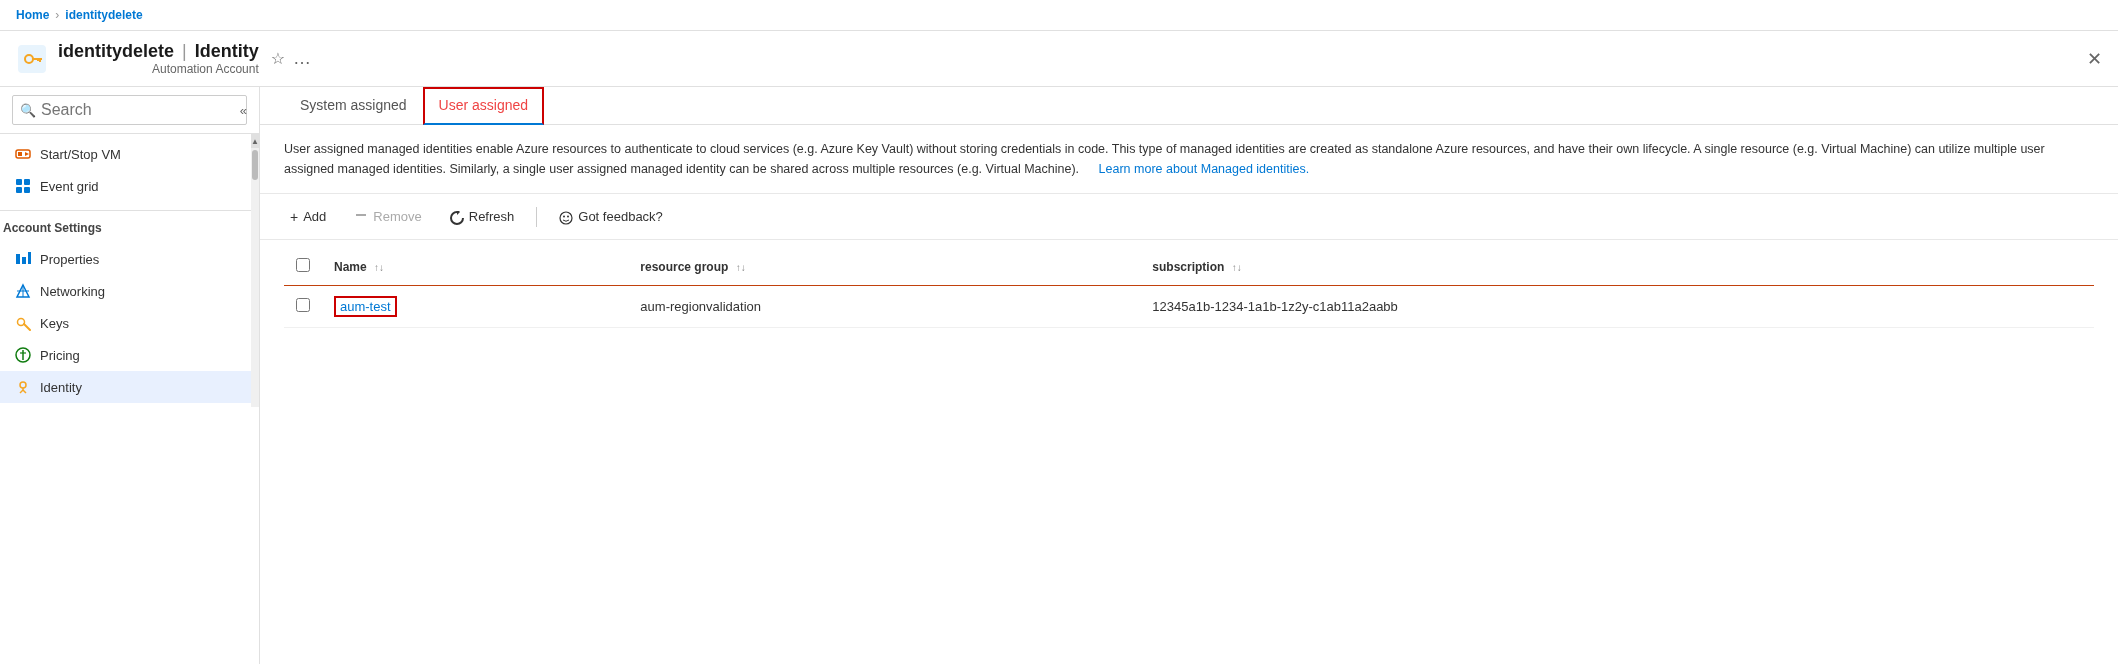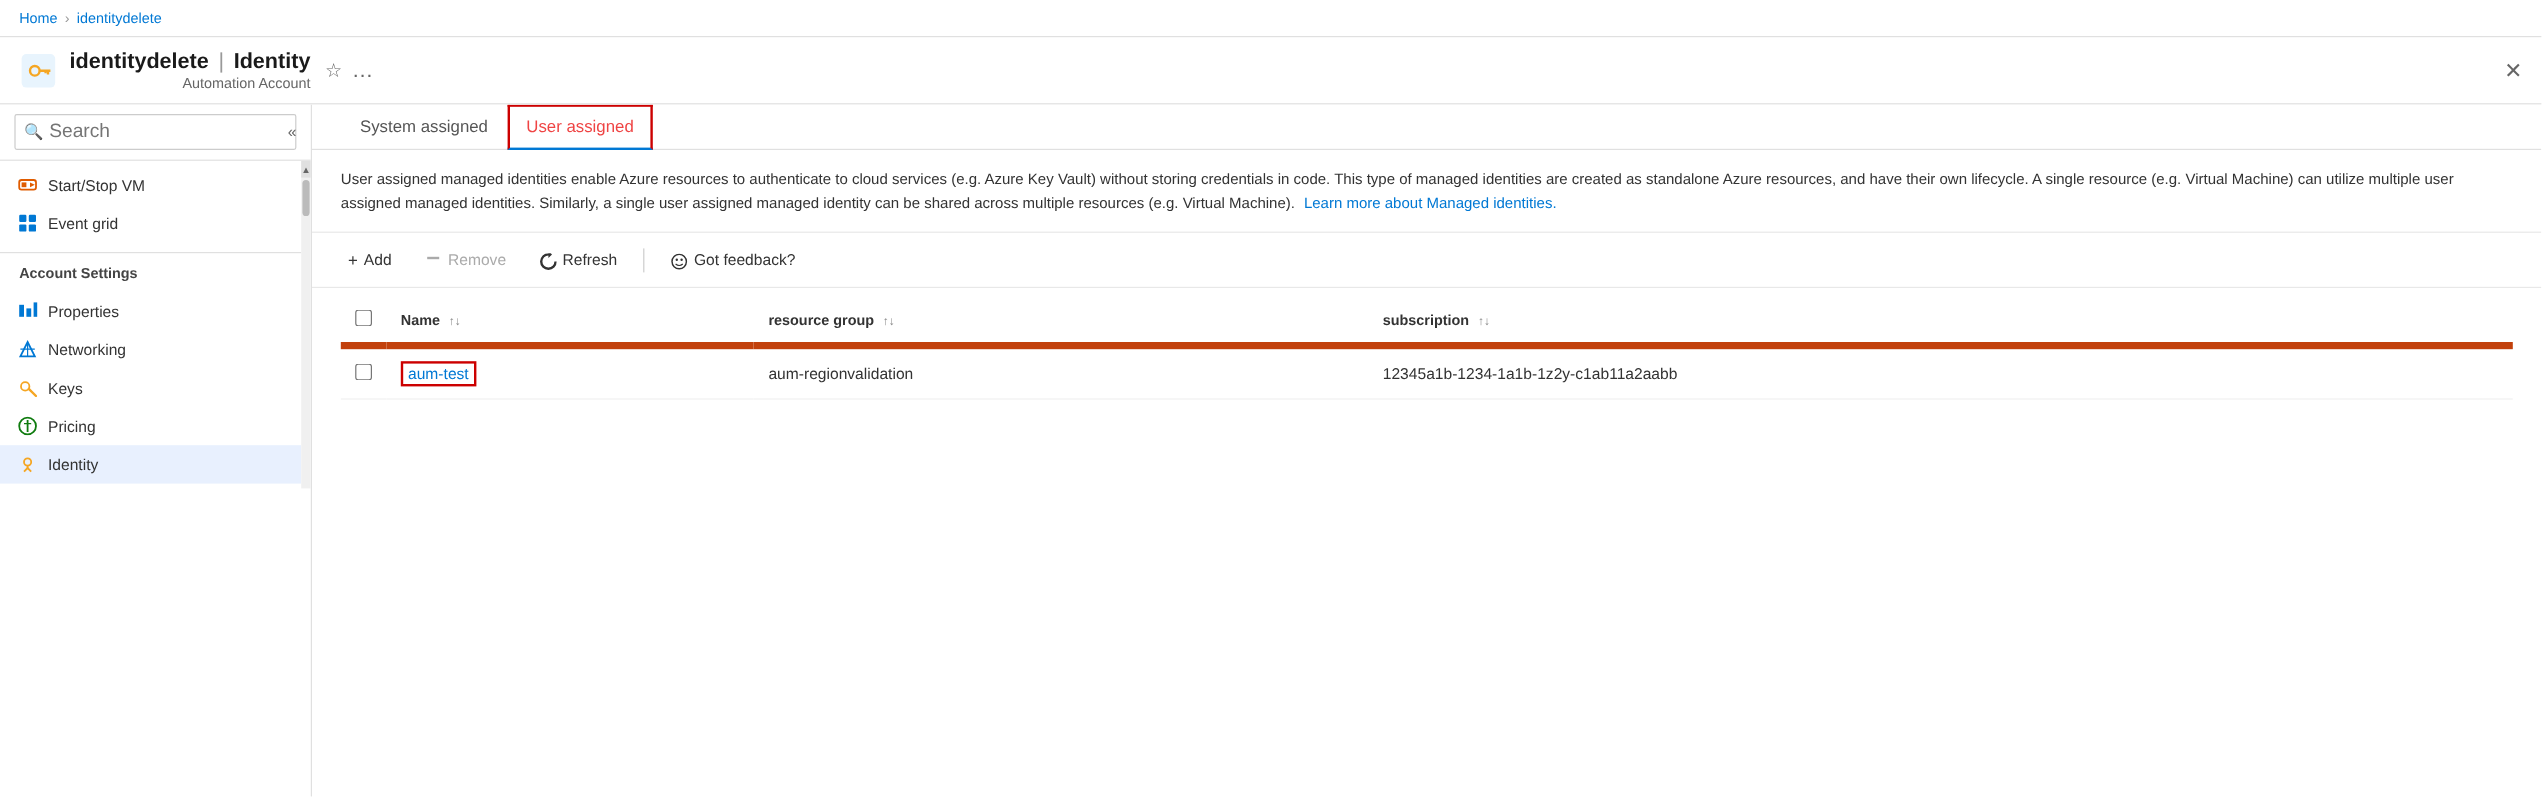--- a/index.html
+++ b/index.html
@@ -1,20 +1,20 @@
 <!DOCTYPE html>
 <html><head>
   <meta charset="utf-8">
   <style>
     * { box-sizing: border-box; margin: 0; padding: 0; }
     body { font-family: 'Segoe UI', sans-serif; font-size: 13px; color: #333; background: #fff; display: flex; flex-direction: column; height: 664px; overflow: hidden; }
 
     
     .breadcrumb { display: flex; align-items: center; padding: 8px 16px; font-size: 12px; color: #555; gap: 6px; border-bottom: 1px solid #e0e0e0; }
-    .breadcrumb a { color: #0078d4; text-decoration: none; }
+    .breadcrumb a { color: #0078d4; text-decoration: none; font-weight: bold; }
     .breadcrumb-sep { color: #999; }
 
     
     .page-header { display: flex; align-items: center; padding: 10px 16px 10px 16px; border-bottom: 1px solid #e0e0e0; position: relative; }
     .page-header-icon { width: 32px; height: 32px; margin-right: 10px; display: flex; align-items: center; justify-content: center; }
     .page-header-title { display: flex; flex-direction: column; }
     .page-header-title h1 { font-size: 18px; font-weight: 600; color: #1a1a1a; display: flex; align-items: center; gap: 8px; }
     .page-header-title .subtitle { font-size: 12px; color: #666; text-align: right; }
     .header-actions { margin-left: 12px; display: flex; align-items: center; gap: 8px; }
     .star-btn { background: none; border: none; cursor: pointer; color: #666; font-size: 16px; }
@@ -29,21 +29,21 @@
     .sidebar-search { padding: 8px 12px; border-bottom: 1px solid #e0e0e0; position: relative; }
     .sidebar-search input { width: 100%; padding: 5px 8px 5px 28px; border: 1px solid #ccc; border-radius: 2px; font-size: 16px; color: #333; }
     .sidebar-search .search-icon-inner { position: absolute; left: 20px; top: 50%; transform: translateY(-50%); color: #666; font-size: 13px; }
     .sidebar-collapse { position: absolute; right: 12px; top: 50%; transform: translateY(-50%); color: #666; font-size: 13px; cursor: pointer; }
 
     .sidebar-section { padding: 4px 0; }
     .sidebar-item { display: flex; align-items: center; padding: 7px 14px; cursor: pointer; gap: 8px; font-size: 13px; color: #333; }
     .sidebar-item.active { background: #e8f0fe; }
     .sidebar-item .item-icon { width: 18px; height: 18px; display: flex; align-items: center; justify-content: center; flex-shrink: 0; }
 
-    .sidebar-group-label { padding: 10px 16px 4px; font-size: 12px; font-weight: 600; color: #444; border-top: 1px solid #e0e0e0; margin-top: 4px; }
+    .sidebar-group-label { padding: 10px 3px 4px; font-size: 12px; font-weight: 600; color: #444; border-top: 1px solid #e0e0e0; margin-top: 4px; }
 
     
     .content { flex: 1; overflow-y: auto; padding: 0; }
 
     
     .tabs { display: flex; border-bottom: 1px solid #e0e0e0; padding: 0 24px; }
     .tab { padding: 10px 16px; cursor: pointer; font-size: 14px; color: #555; border-bottom: 2px solid transparent; margin-bottom: -1px; text-align: center; }
 
     
     .description { padding: 14px 24px; font-size: 12.5px; color: #333; line-height: 1.6; border-bottom: 1px solid #e8e8e8; }
@@ -52,21 +52,21 @@
     
     .toolbar { display: flex; align-items: center; padding: 10px 24px; gap: 16px; border-bottom: 1px solid #e8e8e8; }
     .toolbar-btn { display: flex; align-items: center; gap: 5px; background: none; border: none; cursor: pointer; font-size: 13px; color: #333; padding: 4px 6px; }
     .toolbar-btn .btn-icon { font-size: 14px; }
     .toolbar-btn.disabled { color: #aaa; cursor: default; }
     .toolbar-sep { width: 1px; height: 20px; background: #ccc; }
 
     
     .table-container { padding: 0 24px; }
     .data-table { width: 100%; border-collapse: collapse; margin-top: 8px; }
-    .data-table th { text-align: left; padding: 10px 12px; font-size: 12px; font-weight: 600; color: #333; border-bottom: 6px solid #c2410c; }
+    .data-table th { text-align: left; padding: 10px 12px; font-size: 12px; font-weight: 600; color: #333; border-bottom: 1px solid #c2410c; }
     .data-table td { padding: 10px 12px; font-size: 13px; border-bottom: 1px solid #f0f0f0; }
     .data-table .sort-icon { margin-left: 4px; color: #888; font-size: 10px; }
     .data-table .col-checkbox { width: 36px; }
     .row-checkbox { width: 14px; height: 14px; cursor: pointer; }
     .link-cell { color: #0078d4; text-decoration: none; border: 2px solid #c00; padding: 1px 4px; display: inline-block; }
   </style>
 </head>
 <body>
 
 <div class="breadcrumb">
@@ -213,21 +213,21 @@
       <div class="tab">
         <span>System assigned</span>
       </div>
       <div class="tab" style="border: 2px solid #cc0000; border-bottom: 2px solid #0078d4; color: #ef4444; font-weight: 500; padding: 8px 14px; margin-bottom: -1px;">
         <span>User assigned</span>
       </div>
     </div>
 
     <div class="description">
       <span>User assigned managed identities enable Azure resources to authenticate to cloud services (e.g. Azure Key Vault) without storing credentials in code. This type of managed identities are created as standalone Azure resources, and have their own lifecycle. A single resource (e.g. Virtual Machine) can utilize multiple user assigned managed identities. Similarly, a single user assigned managed identity can be shared across multiple resources (e.g. Virtual Machine).</span>
-      <a href="#" style="color:#0078d4; text-decoration:none; margin-left:4px;">Learn more about Managed identities.</a>
+      <a href="#" style="color:#0078d4; text-decoration:none; margin-left:16px;">Learn more about Managed identities.</a>
     </div>
 
     <div class="toolbar">
       <button class="toolbar-btn">
         <span class="btn-icon">+</span>
         <span>Add</span>
       </button>
       <button class="toolbar-btn disabled">
         <span class="btn-icon">
           <svg width="14" height="14" viewBox="0 0 14 14">

